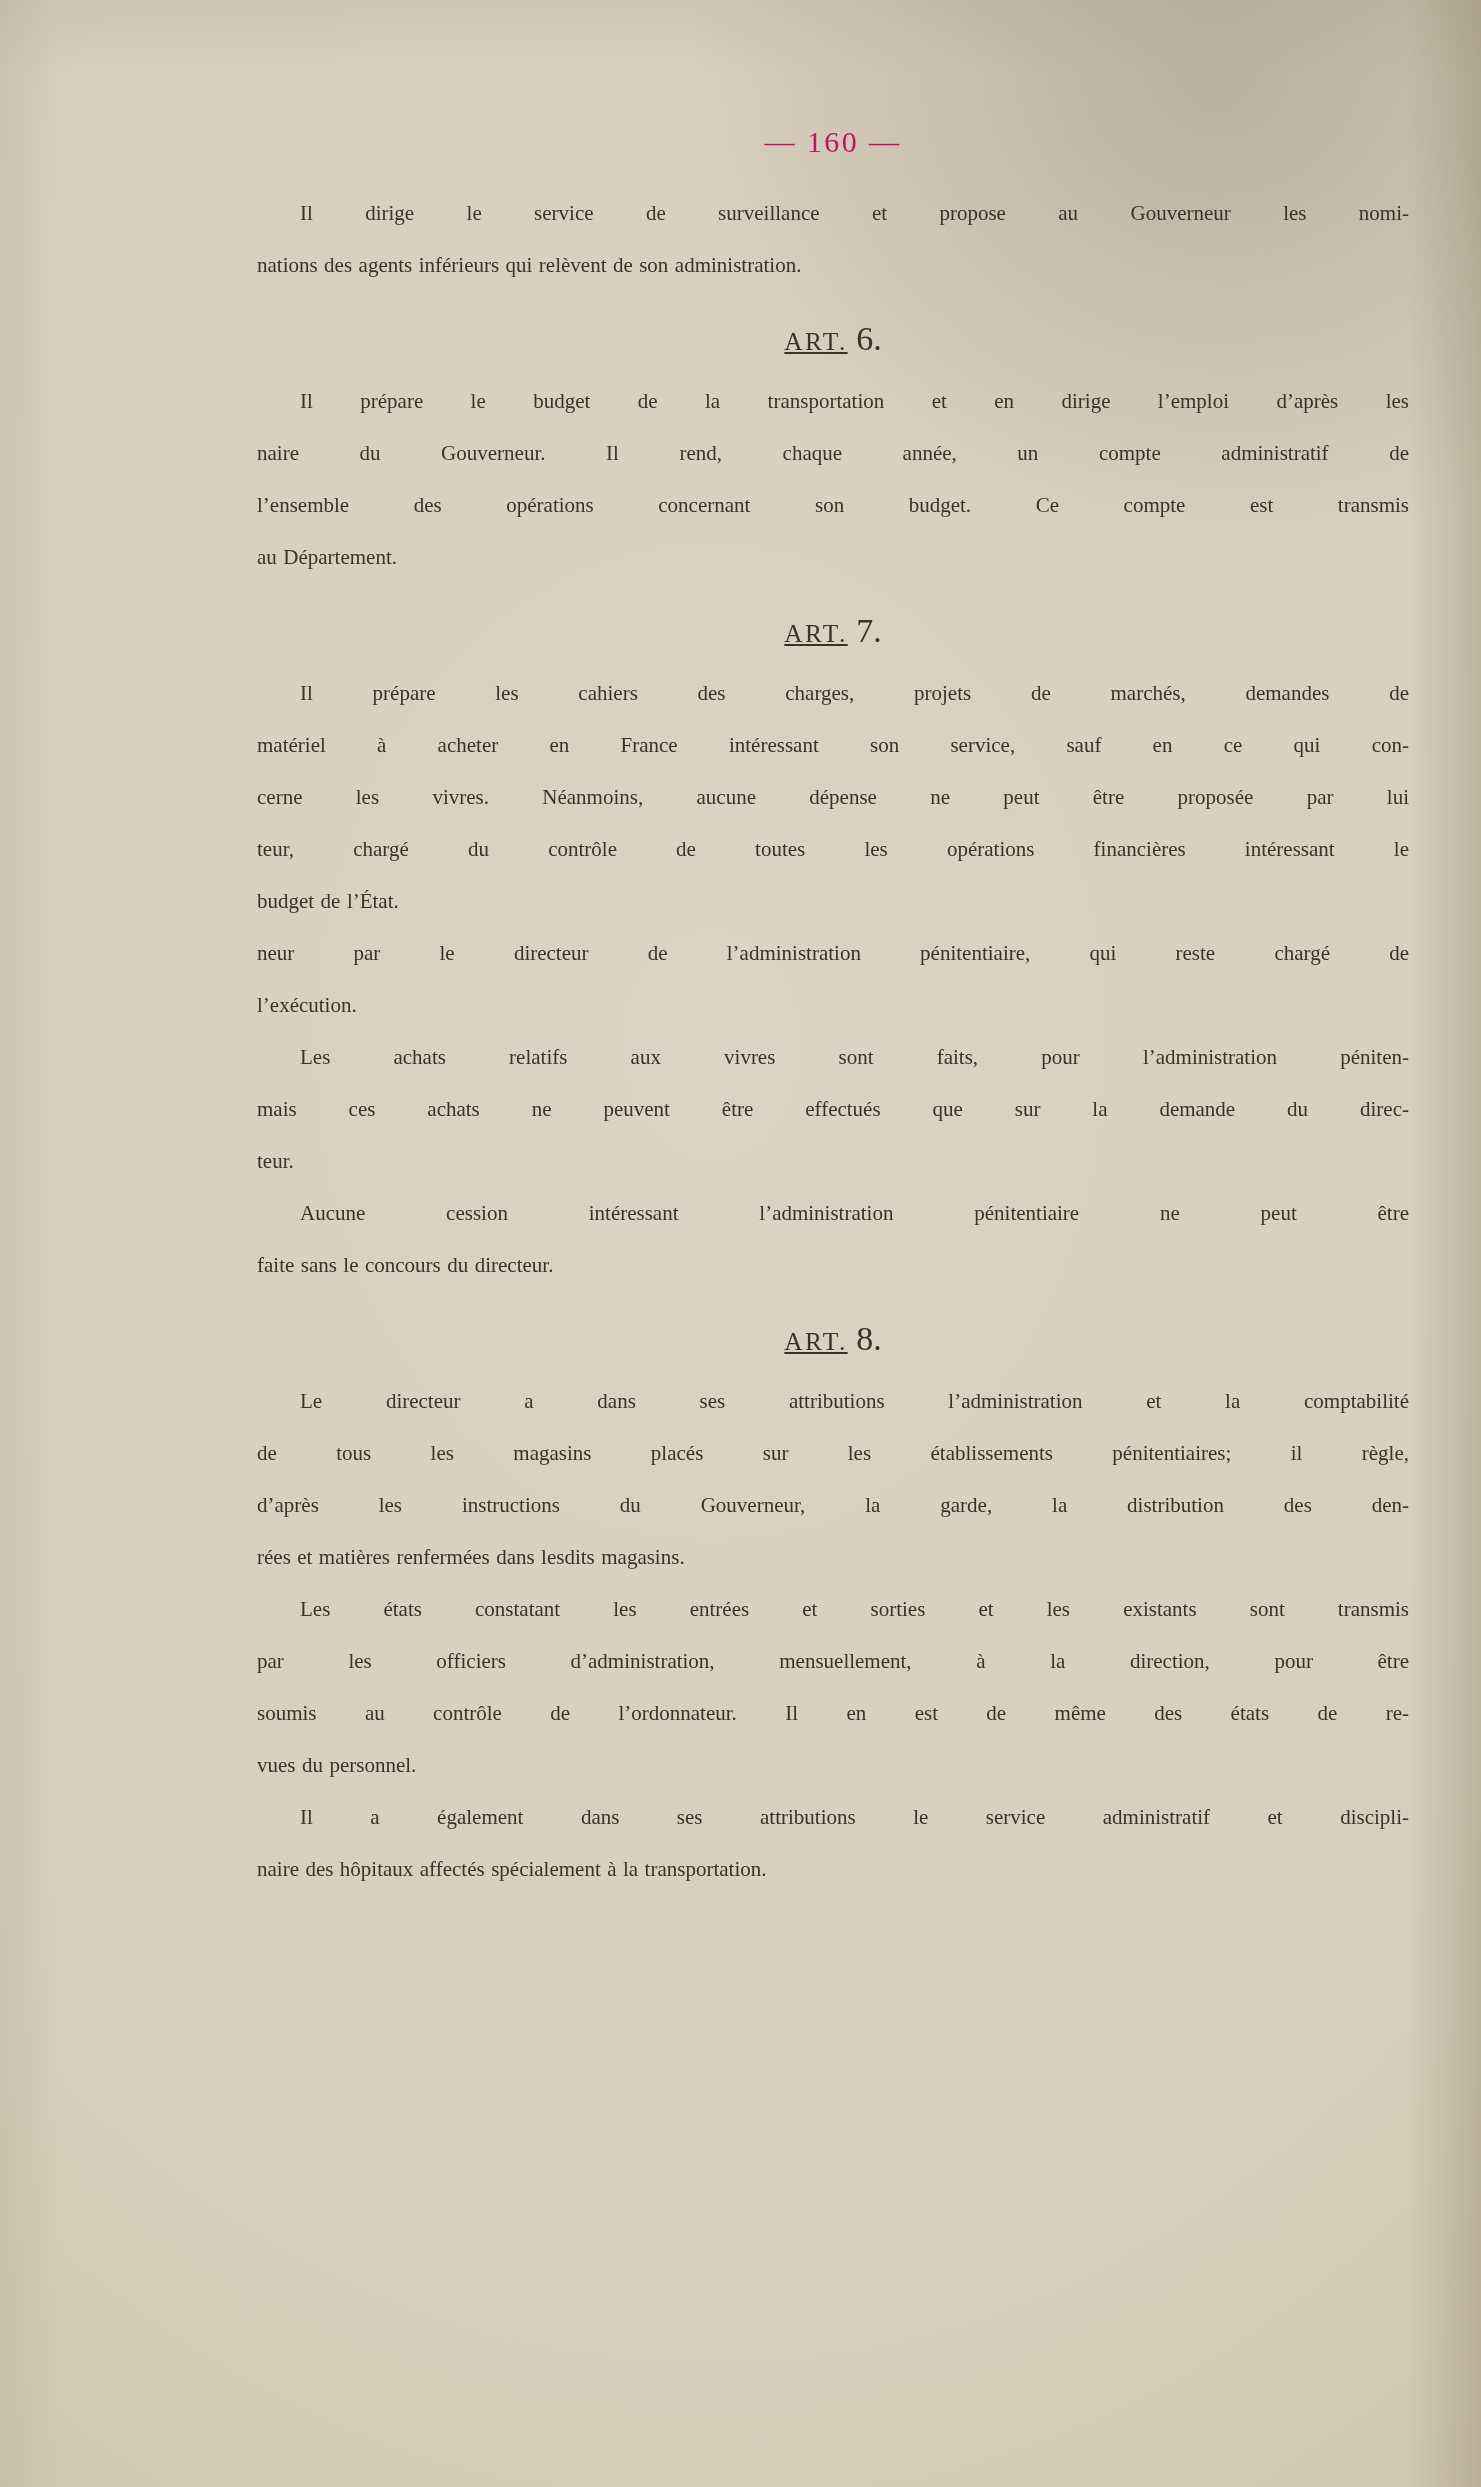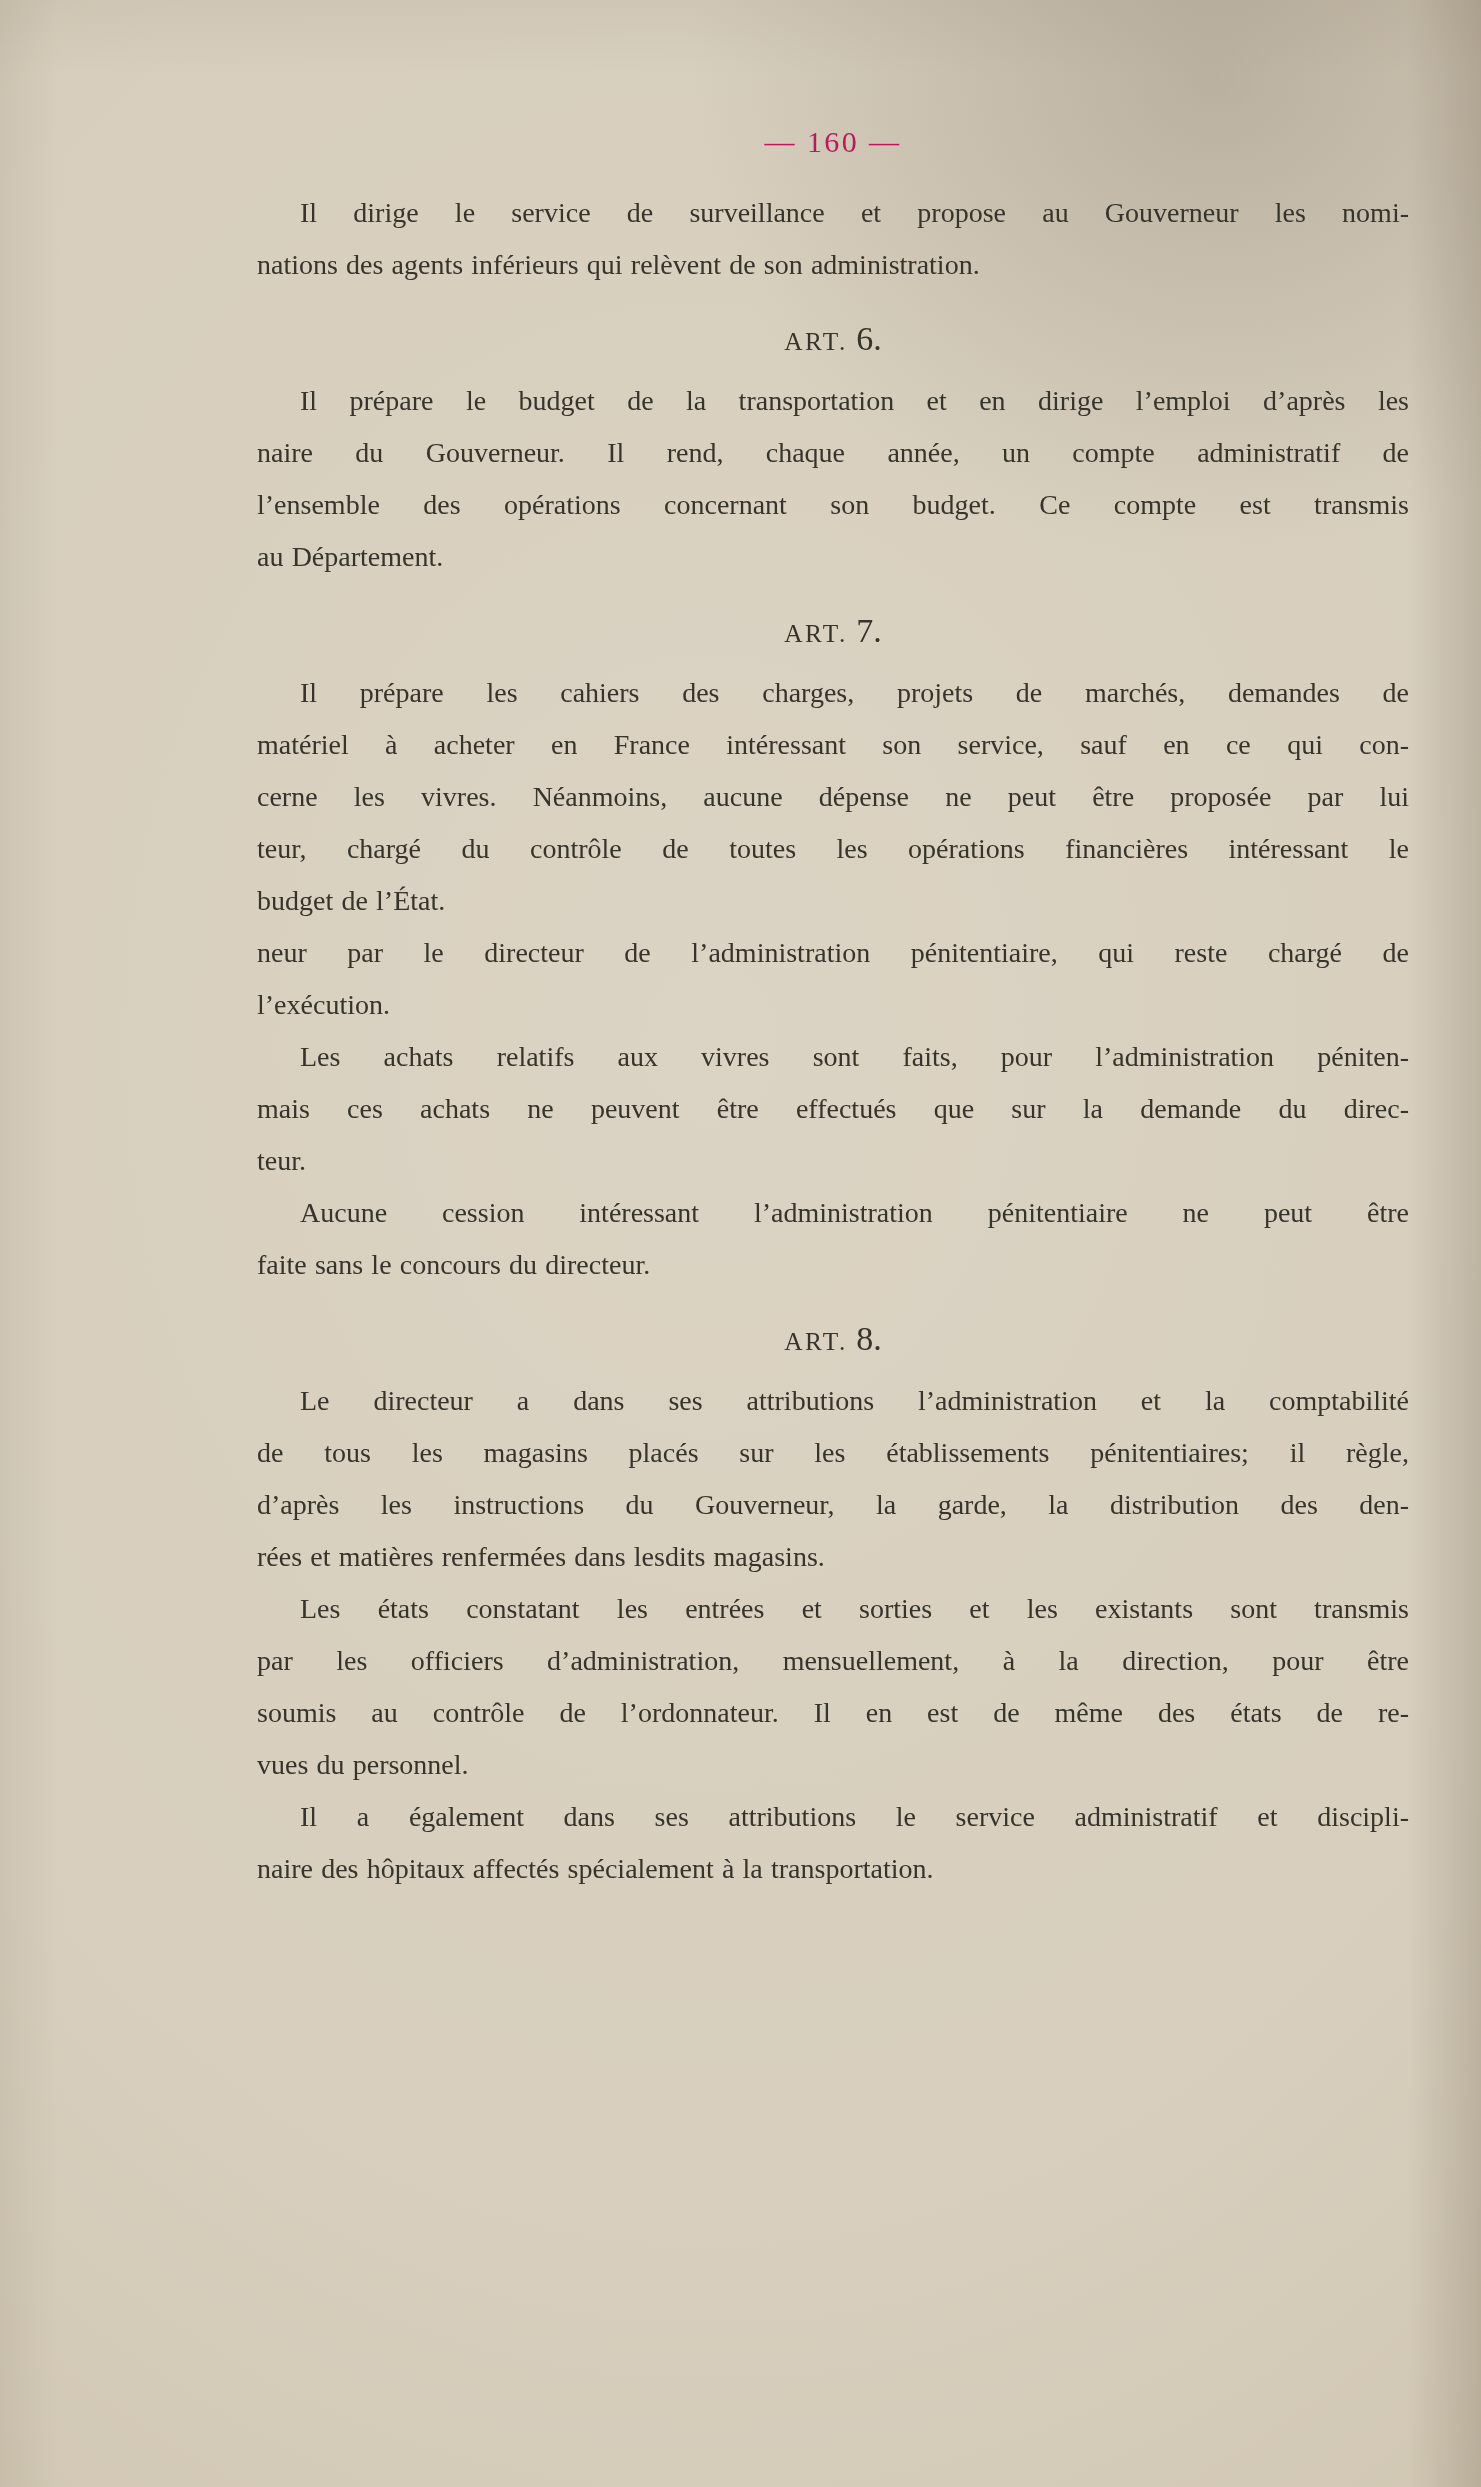--- a/index.html
+++ b/index.html
@@ -28,21 +28,21 @@
     text-align: center;
     font-size: 30px;
     line-height: 34px;
     letter-spacing: 2.4px;
     color: #be185d;
     margin: 0 0 28px 0;
   }
   .text-column { width: 100%; }
   .para {
     margin: 0;
-    font-size: 28px;
+    font-size: 21px;
     line-height: 52px;
     color: #37342c;
   }
   .line {
     display: block;
     text-align: justify;
     text-align-last: justify;
     word-spacing: 1.2px;
   }
   .line.first { text-indent: 43px; }
@@ -50,20 +50,21 @@
   .art {
     text-align: center;
     margin: 27px 0 7px 0;
     line-height: 41px;
     color: #37342c;
   }
   .art-label {
     font-size: 25.4px;
     letter-spacing: 2.4px;
     text-transform: uppercase;
+    text-decoration: underline;
   }
   .art-num { font-size: 34px; }
 </style>
 </head>
 <body>
 
 <div class="page-inner">
   <div class="page-number">— 160 —</div>
   <div class="text-column">
       <p class="para">

